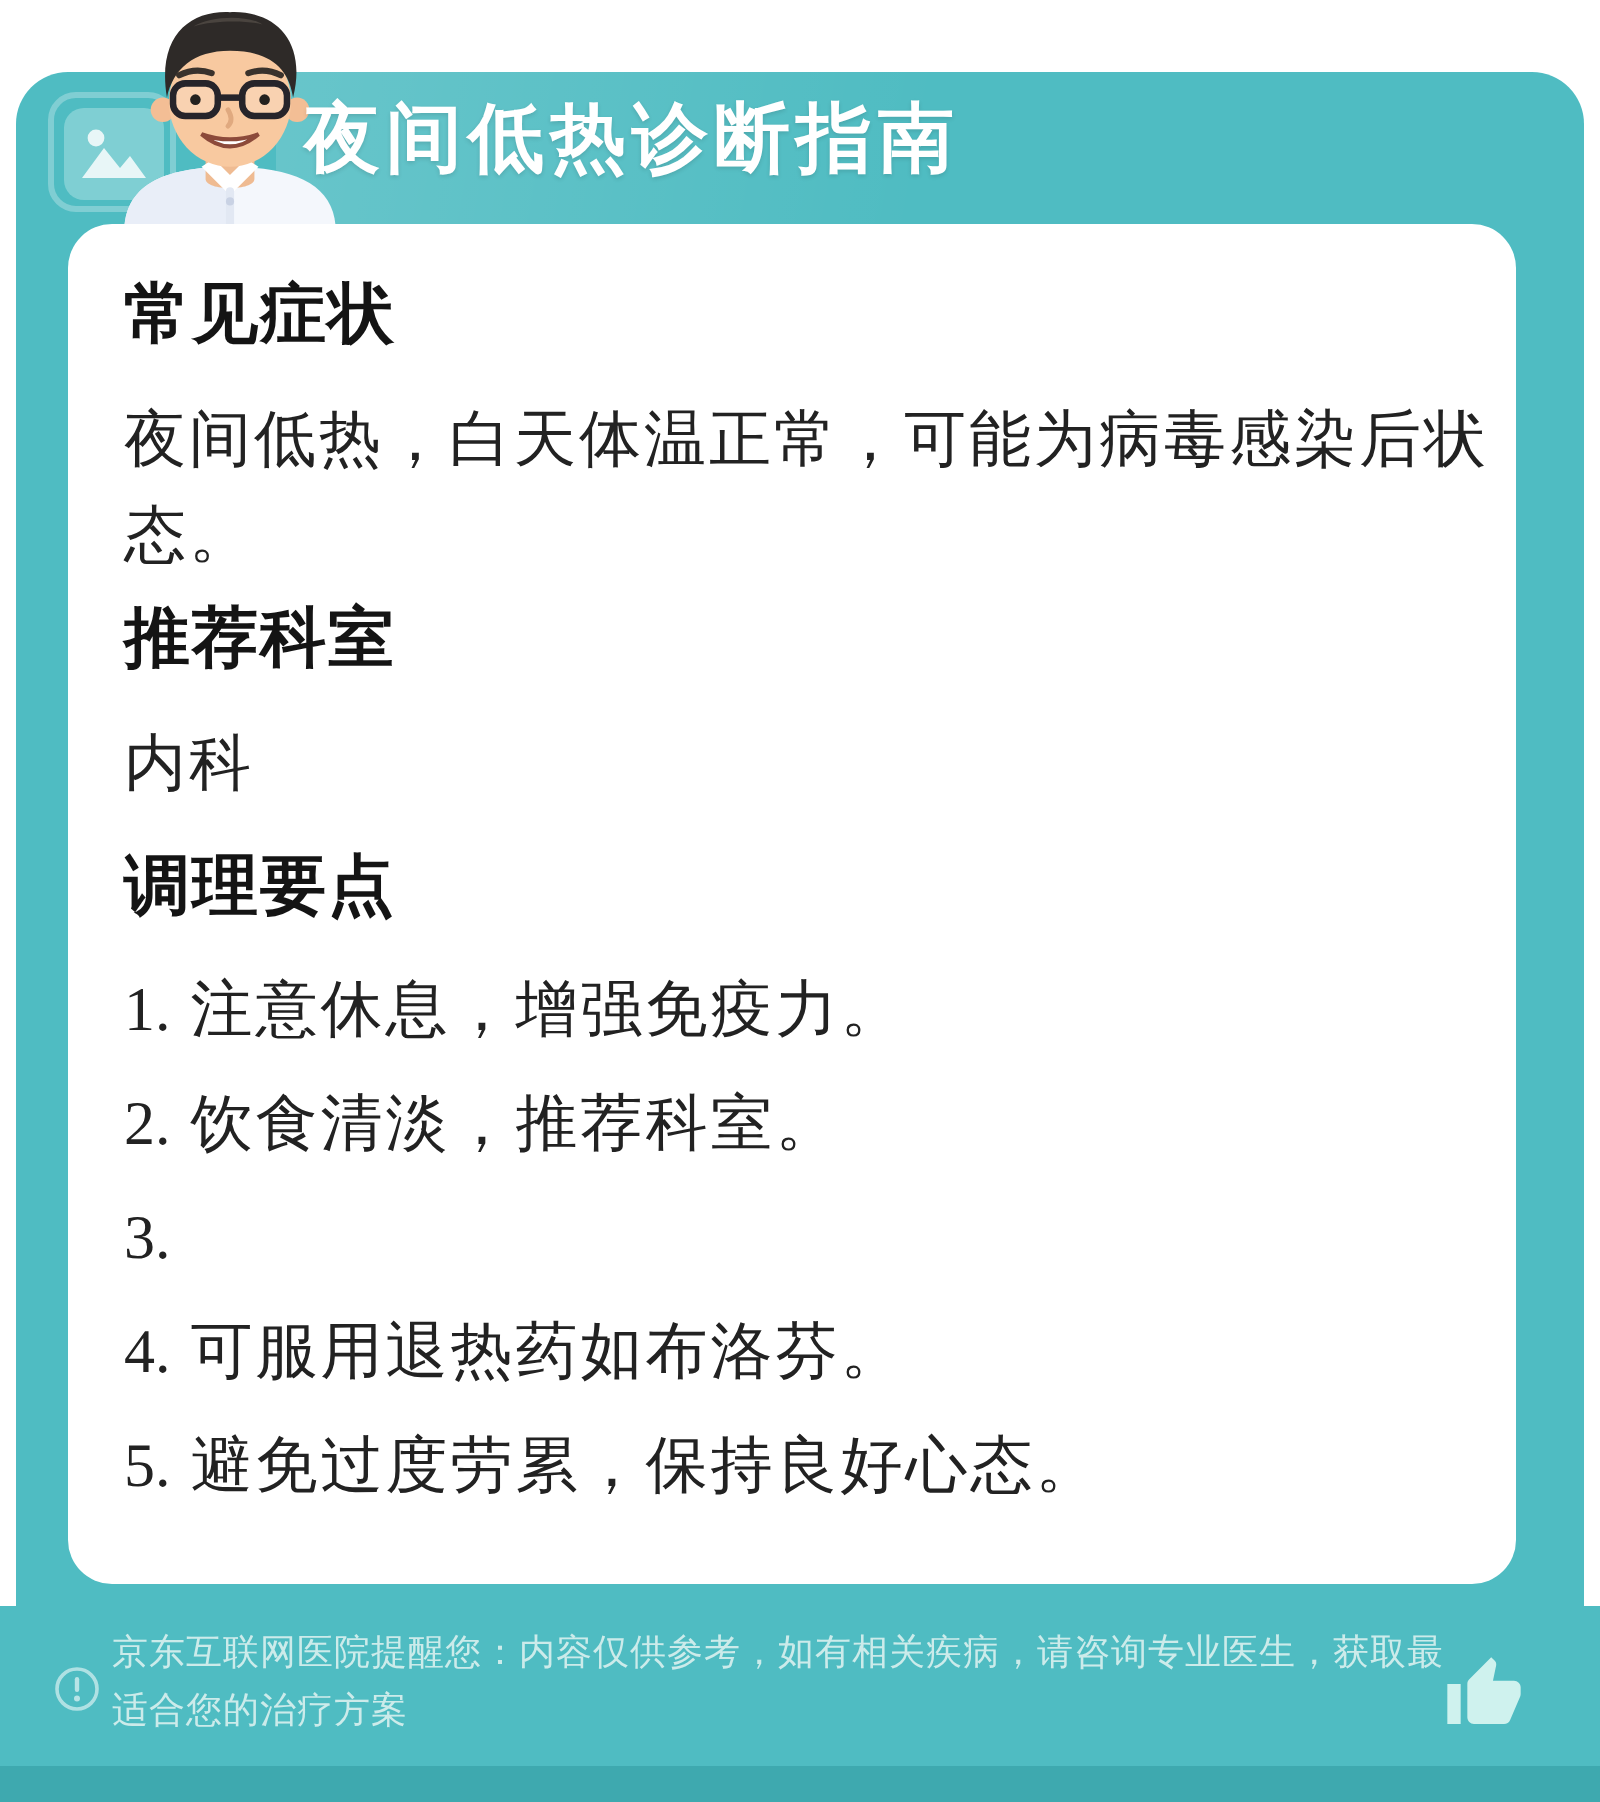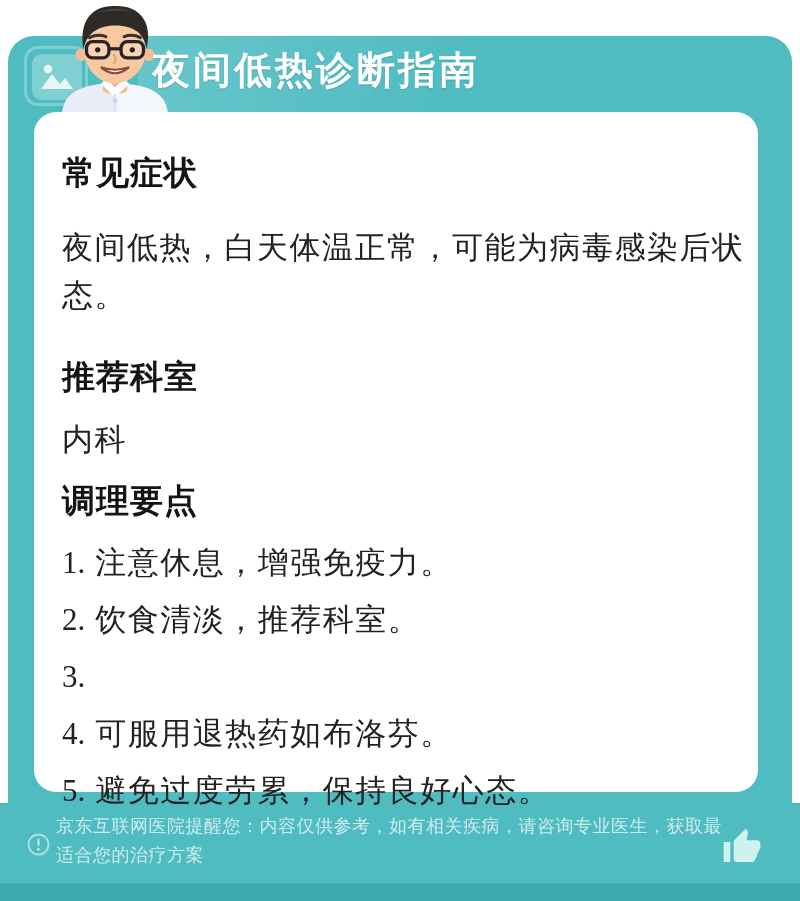--- a/index.html
+++ b/index.html
@@ -61,27 +61,27 @@
   
   .content-card{
     position:absolute;left:26px;top:76px;width:724px;height:680px;
     background:var(--card_bg);
     border-radius:22px;
     padding:16px 8px 0 28px;
     z-index:4;
   }
   .section-heading{
     font-size:33px;font-weight:bold;color:#141414;
-    line-height:42px;letter-spacing:1px;margin-top:24px;
+    line-height:42px;letter-spacing:1px;margin-top:8px;
   }
   .section-body{
     font-size:31px;color:#222222;line-height:48px;
-    letter-spacing:1.5px;margin-top:30px;
-  }
-  .section-heading.h2{margin-top:36px;}
+    letter-spacing:1.5px;margin-top:18px;
+  }
+  .section-heading.h2{margin-top:6px;}
   .section-body.b2{margin-top:18px;}
   .section-heading.h3{margin-top:16px;}
   .tips-list{list-style:none;margin-top:12px;}
   .tips-list li{
     display:flex;align-items:baseline;
     font-size:31px;color:#222222;line-height:57px;
     letter-spacing:1.5px;
   }
   .tip-num{
     font-family:"Liberation Serif","DejaVu Serif",serif;

